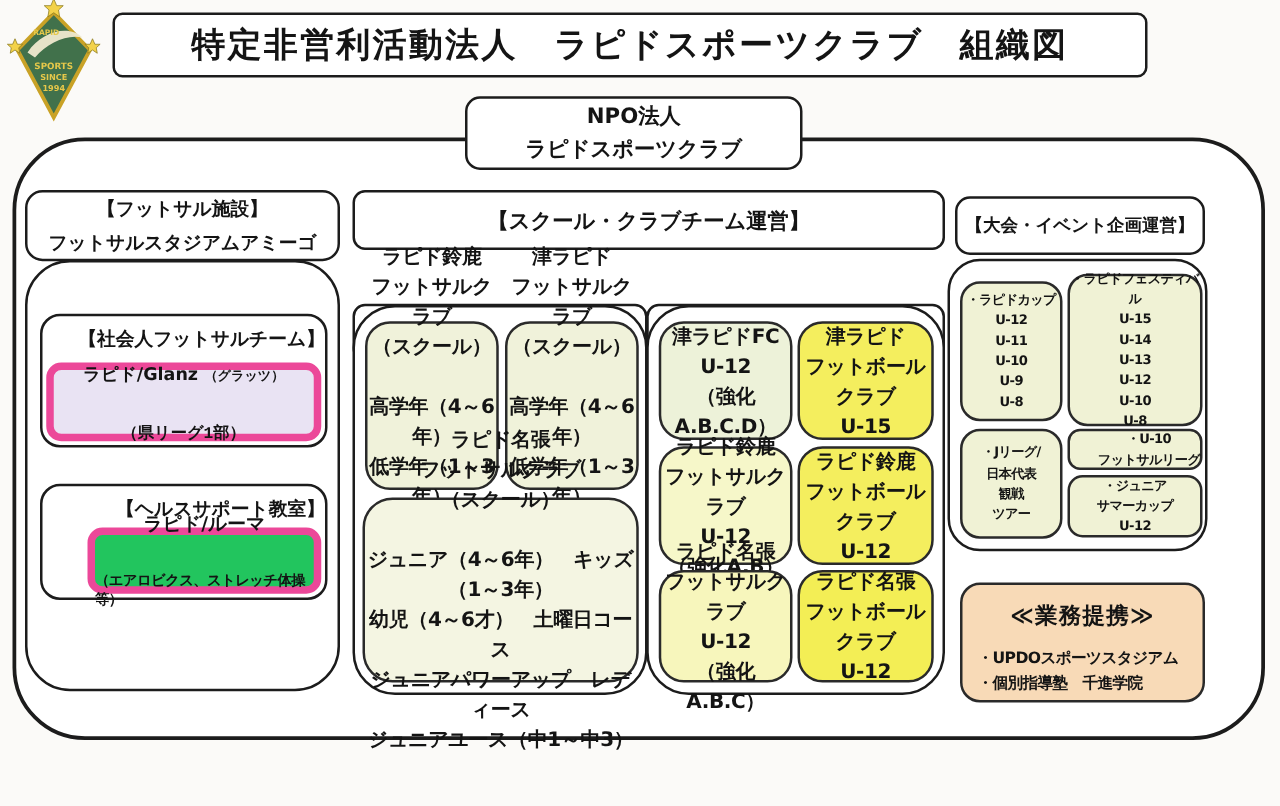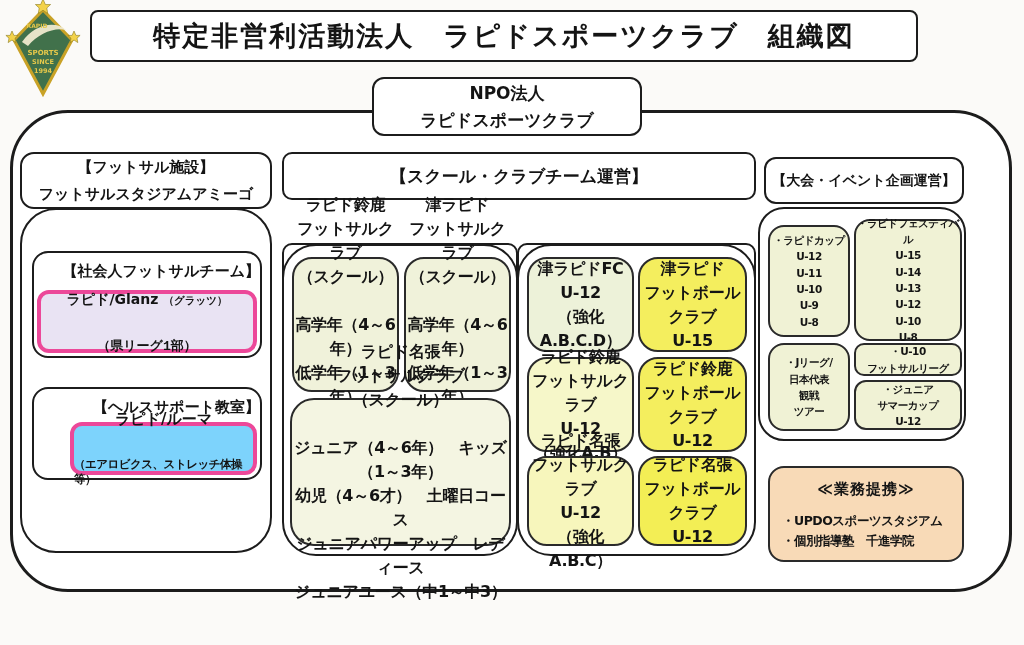--- a/index.html
+++ b/index.html
@@ -29,25 +29,25 @@
   
   .outer { left: 10px; top: 110px; width: 1002px; height: 482px; border-width: 3px; border-radius: 58px; z-index: 1; }
 
   
   .facility-hdr { left: 20px; top: 152px; width: 252px; height: 57px; border-radius: 14px; z-index: 2; }
   .facility-hdr .lines { font-size: 15px; line-height: 1.75; }
   .left-ctr { left: 20px; top: 208px; width: 252px; height: 345px; border-radius: 36px; z-index: 2; }
 
   .compound { position: absolute; background: #fff; border: 2.5px solid #1c1c1c; border-radius: 16px; z-index: 3; }
   .compound .hdr { display: block; text-align: right; font-weight: bold; font-size: 15px; padding-top: 9px; }
-  .compound .inner { position: absolute; left: 3px; right: 3px; bottom: 3px; border: 4px solid #ec4899; border-radius: 12px; gap: 28px; }
+  .compound .inner { position: absolute; left: 3px; right: 3px; bottom: 3px; border: 6px solid #ec4899; border-radius: 12px; gap: 28px; }
   .adult-box  { left: 32px; top: 251px; width: 230px; height: 107px; }
   .adult-box .inner  { top: 37px; background: #e9e3f3; }
   .health-box { left: 32px; top: 387px; width: 230px; height: 93px; }
-  .health-box .inner { top: 33px; background: #7dd3fc; margin-left: 33px; }
+  .health-box .inner { top: 33px; background: #22c55e; margin-left: 33px; }
   .team-name { font-size: 14px; font-weight: bold; }
   .team-note { font-size: 10.5px; font-weight: bold; }
   .team-sub  { font-size: 13px; font-weight: bold; font-family: Liberation Mono, monospace; }
   .health-name { font-size: 15px; font-weight: bold; }
   .health-sub  { font-size: 11.5px; font-weight: bold; letter-spacing: -0.5px; }
 
   
   .c-hdr { left: 282px; top: 152px; width: 474px; height: 48px; border-radius: 10px; z-index: 2;
            display: flex; align-items: center; justify-content: center; }
   .c-hdr .t { font-size: 17px; font-weight: bold; text-align: center; }
@@ -76,27 +76,27 @@
   .r-hdr { left: 764px; top: 157px; width: 200px; height: 47px; border-radius: 12px; z-index: 2;
            display: flex; align-items: center; justify-content: center; }
   .r-hdr .t { font-size: 14px; font-weight: bold; }
   .r-ctr { left: 758px; top: 207px; width: 208px; height: 234px; border-radius: 26px; z-index: 2; }
 
   .ev { background: #f0f2d5; }
   .ev .lines { font-size: 10.5px; line-height: 1.55; letter-spacing: -0.5px; }
   .ev-cup { left: 768px; top: 225px; width: 82px;  height: 112px; border-radius: 16px; }
   .ev-fes { left: 854px; top: 219px; width: 108px; height: 122px; border-radius: 16px; }
   .ev-jl  { left: 768px; top: 343px; width: 82px;  height: 88px;  border-radius: 16px; }
-  .ev-u10 { left: 854px; top: 343px; width: 108px; height: 33px;  border-radius: 10px; }
+  .ev-u10 { left: 854px; top: 343px; width: 108px; height: 33px;  border-radius: 10px; align-items: flex-end; }
   .ev-sum { left: 854px; top: 380px; width: 108px; height: 50px;  border-radius: 12px; }
 
   .partner { left: 768px; top: 466px; width: 196px; height: 96px; border-radius: 16px;
              background: #f8dab7; border: 2px solid #2a2a2a; z-index: 3; position: absolute;
              padding-top: 12px; }
-  .partner .hdr { display: block; text-align: center; font-weight: bold; font-size: 15px; letter-spacing: 1px; }
+  .partner .hdr { display: block; text-align: center; font-weight: bold; font-size: 18px; letter-spacing: 1px; }
   .partner ul { list-style: none; margin-top: 12px; padding-left: 12px; }
   .partner li { font-size: 12.5px; font-weight: bold; line-height: 1.6; letter-spacing: -0.5px; }
 </style>
 </head>
 <body>
 
 <div class="page">
 
   <svg class="abs logo" viewBox="0 0 78 100">
     <path d="M39 10 L68 40 L39 94 L10 40 Z" fill="#41714b" stroke="#c9a227" stroke-width="3"></path>

